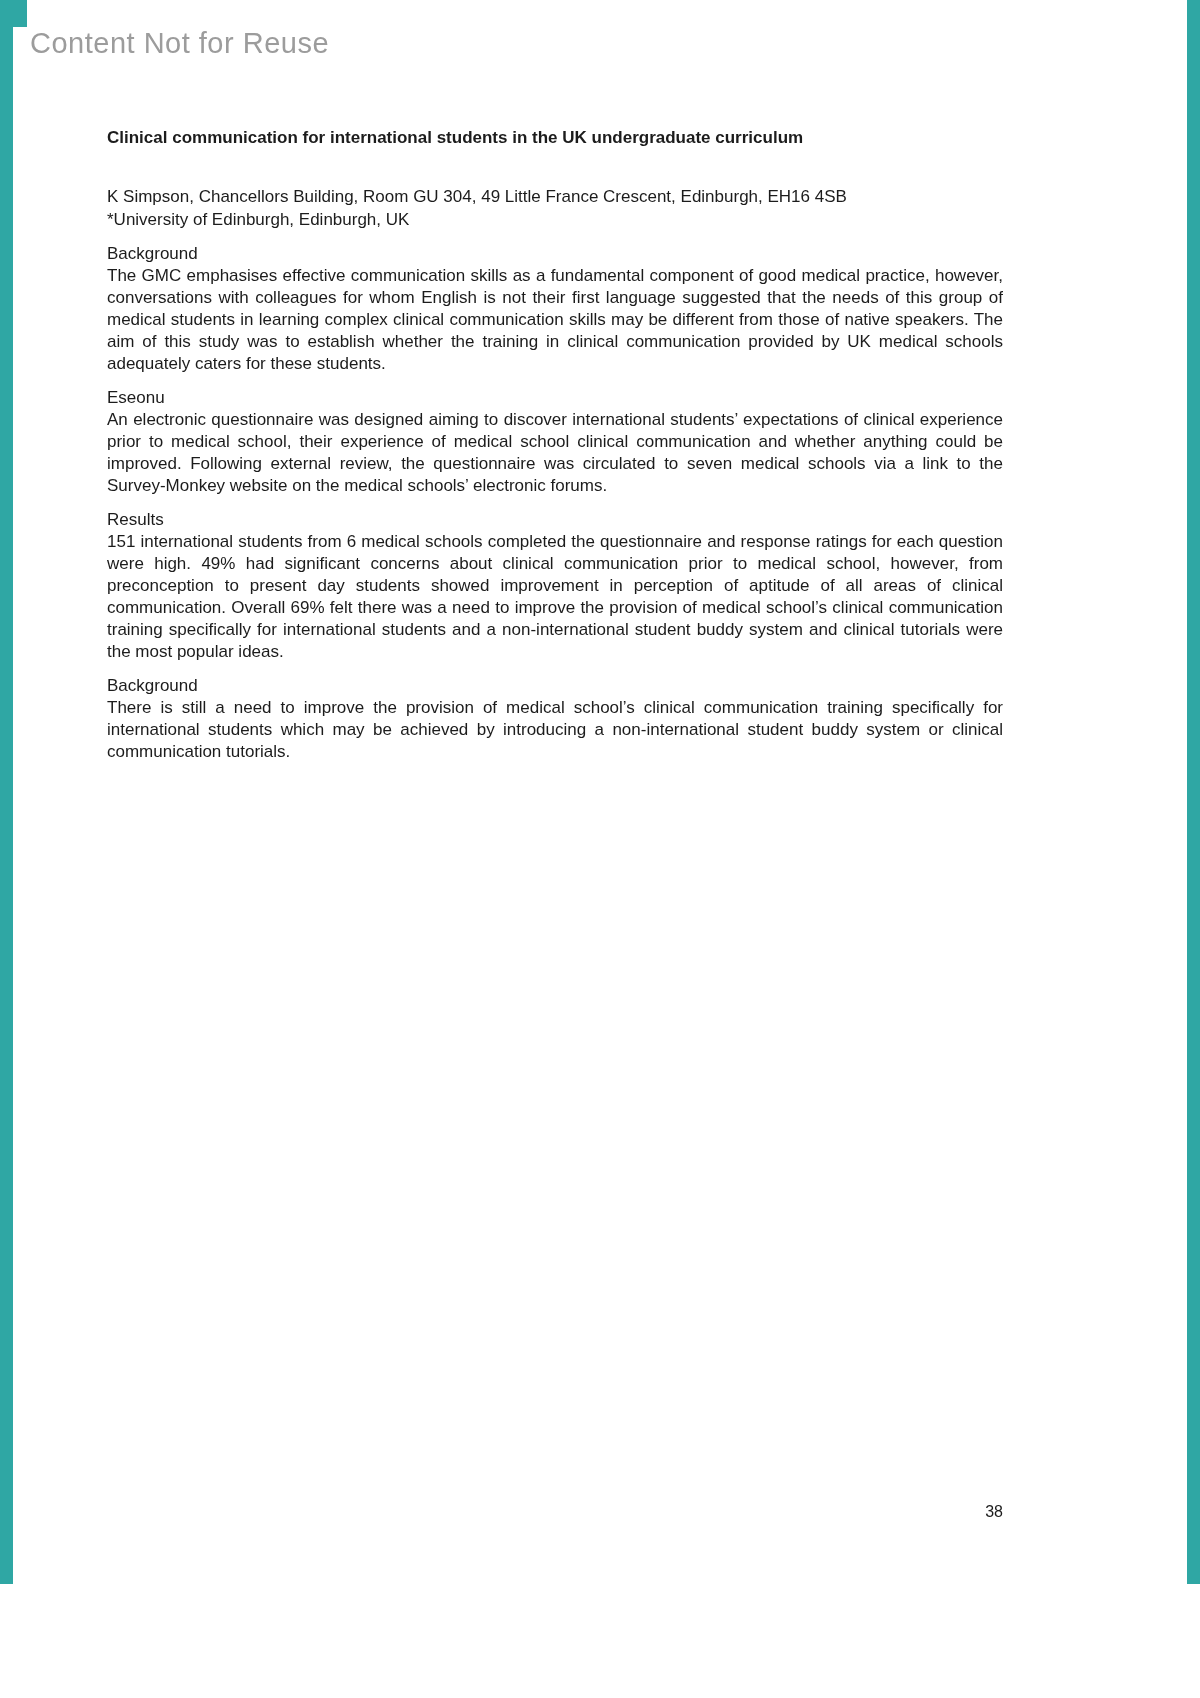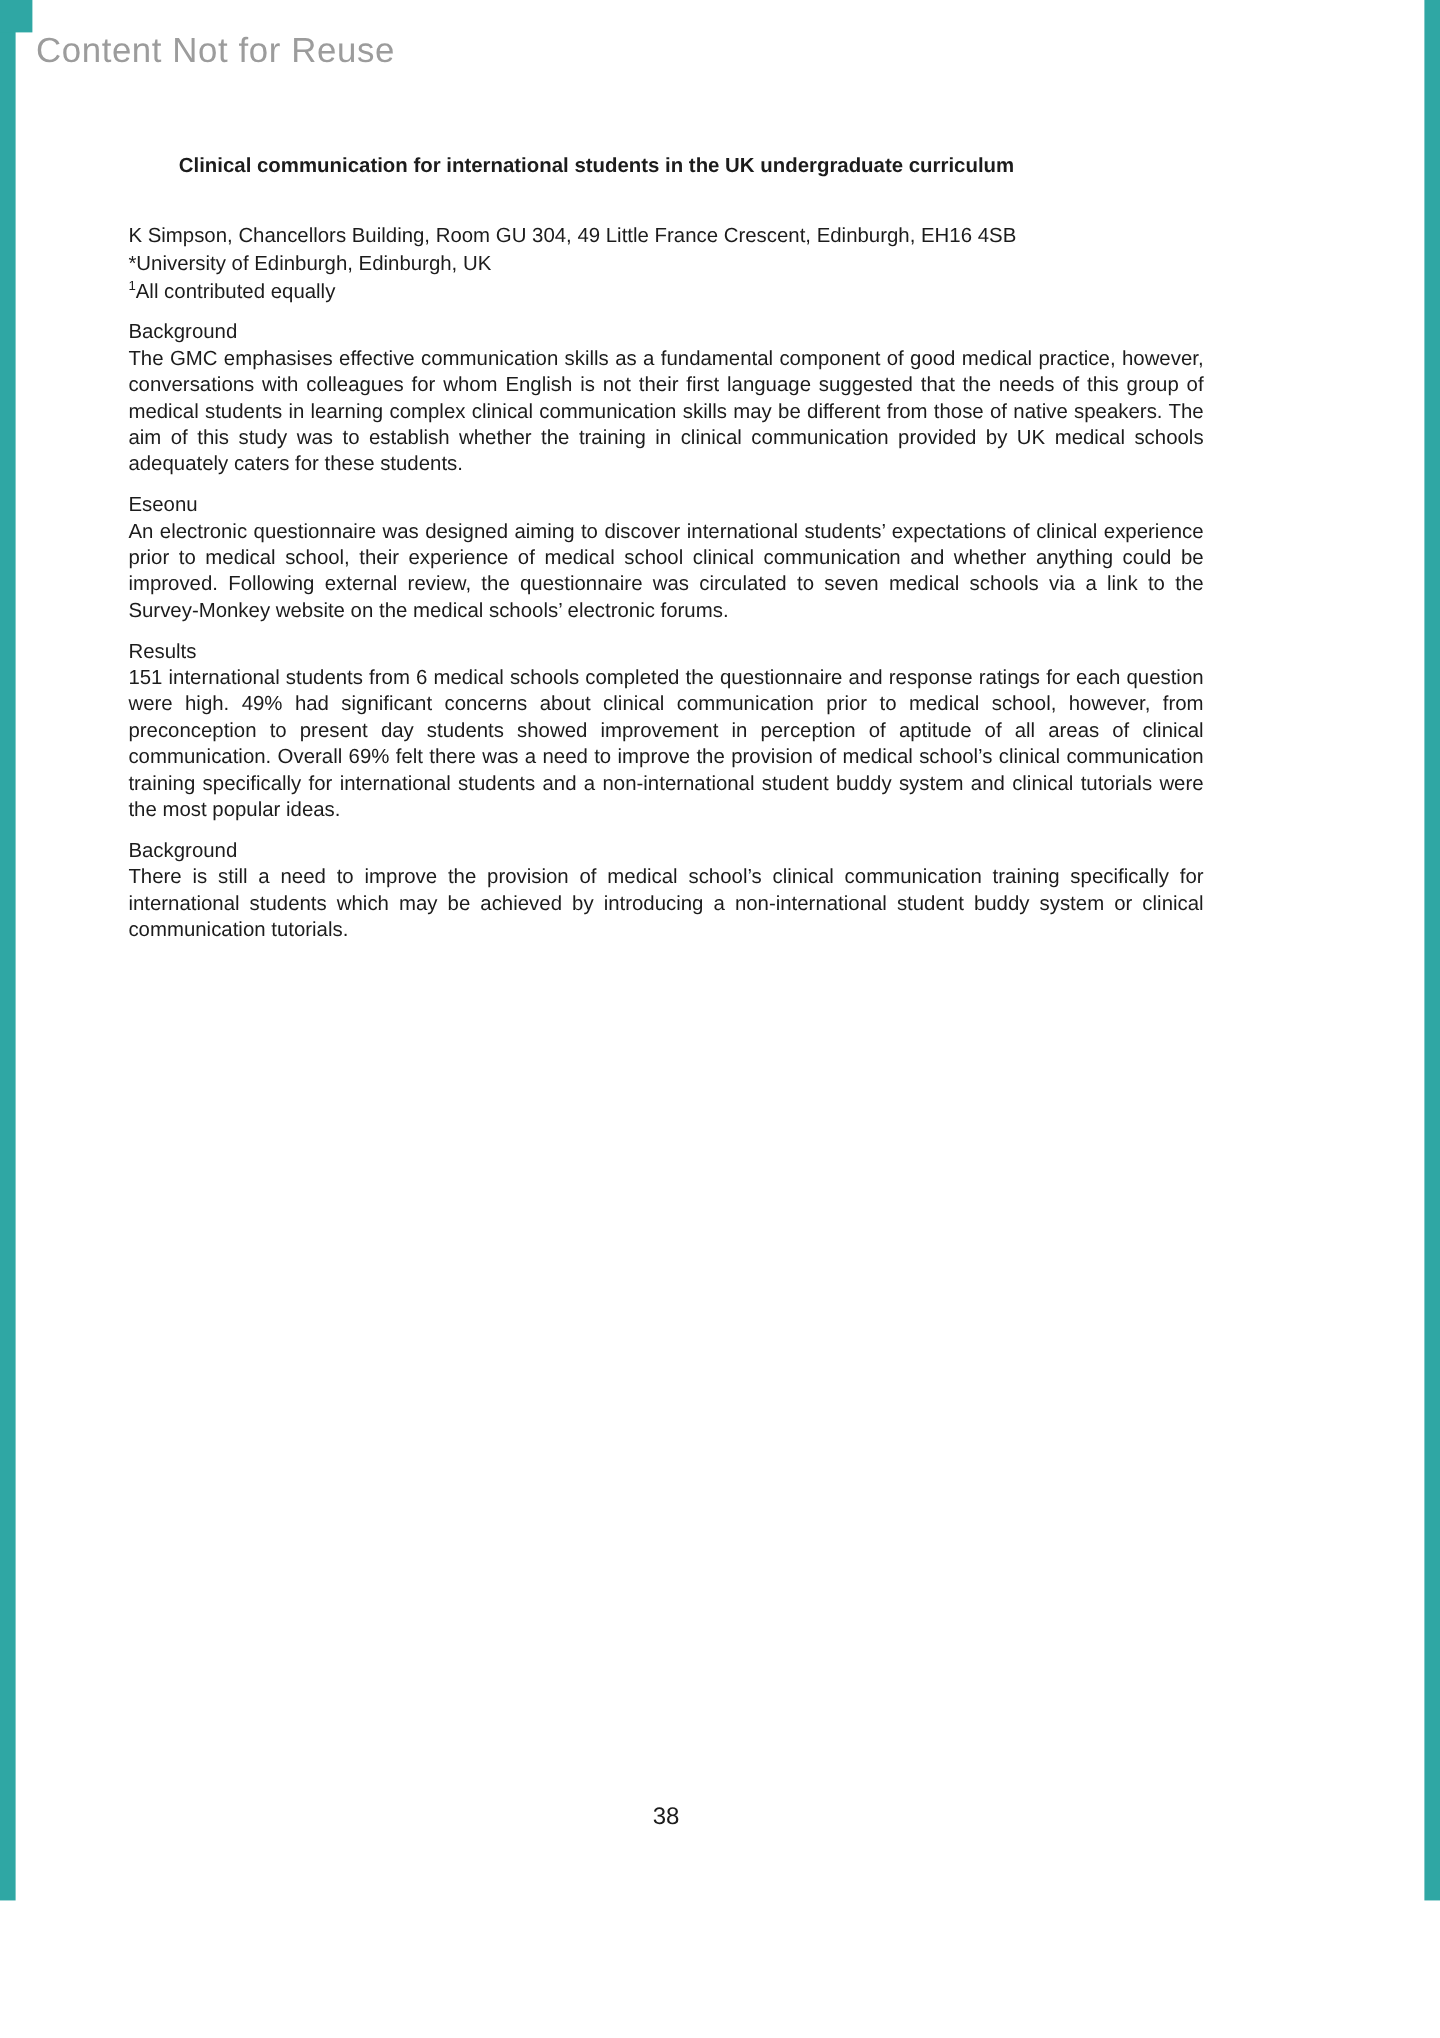--- a/index.html
+++ b/index.html
@@ -52,21 +52,20 @@
     left: 107px;
     top: 127px;
     width: 896px;
     font-size: 17px;
     line-height: 22px;
   }
   .paper-title {
     font-size: 17px;
     font-weight: bold;
     line-height: 22px;
-    margin-left: 42px;
   }
   .authors-line {
     margin-top: 21px;
   }
   sup {
     font-size: 11px;
     line-height: 0;
     vertical-align: super;
   }
   .address-block {
@@ -80,22 +79,22 @@
   }
   .section-body {
     text-align: justify;
     line-height: 22px;
   }
   .page-number {
     position: absolute;
     left: 107px;
     top: 1503px;
     width: 896px;
-    text-align: center;
-    font-size: 20px;
+    text-align: right;
+    font-size: 16px;
     color: var(--ink);
   }
 </style>
 </head>
 <body>
 
 <div class="page">
 
   <div class="edge-bar-left"></div>
   <div class="edge-bar-right"></div>
@@ -104,21 +103,20 @@
   <div class="watermark">Content Not for Reuse</div>
 
   <div class="content">
 
     <div class="paper-title">Clinical communication for international students in the UK undergraduate curriculum</div>
 
 
     <div class="address-block">
       <div>K Simpson, Chancellors Building, Room GU 304, 49 Little France Crescent, Edinburgh, EH16 4SB</div>
       <div>*University of Edinburgh, Edinburgh, UK</div>
-      <div><sup>1</sup><span>All contributed equally</span></div>
     </div>
 
     <div class="section-heading">Background</div>
     <div class="section-body">The GMC emphasises effective communication skills as a fundamental component of good medical practice, however, conversations with colleagues for whom English is not their first language suggested that the needs of this group of medical students in learning complex clinical communication skills may be different from those of native speakers.  The aim of this study was to establish whether the training in clinical communication provided by UK medical schools adequately caters for these students.</div>
 
     <div class="section-heading">Eseonu</div>
     <div class="section-body">An electronic questionnaire was designed aiming to discover international students’ expectations of clinical experience prior to medical school, their experience of medical school clinical communication and whether anything could be improved. Following external review, the questionnaire was circulated to seven medical schools via a link to the Survey-Monkey website on the medical schools’ electronic forums.</div>
 
     <div class="section-heading">Results</div>
     <div class="section-body">151 international students from 6 medical schools completed the questionnaire and response ratings for each question were high.  49% had significant concerns about clinical communication prior to medical school, however, from preconception to present day students showed improvement in perception of aptitude of all areas of clinical communication. Overall 69% felt there was a need to improve the provision of medical school’s clinical communication training specifically for international students and a non-international student buddy system and clinical tutorials were the most popular ideas.</div>

